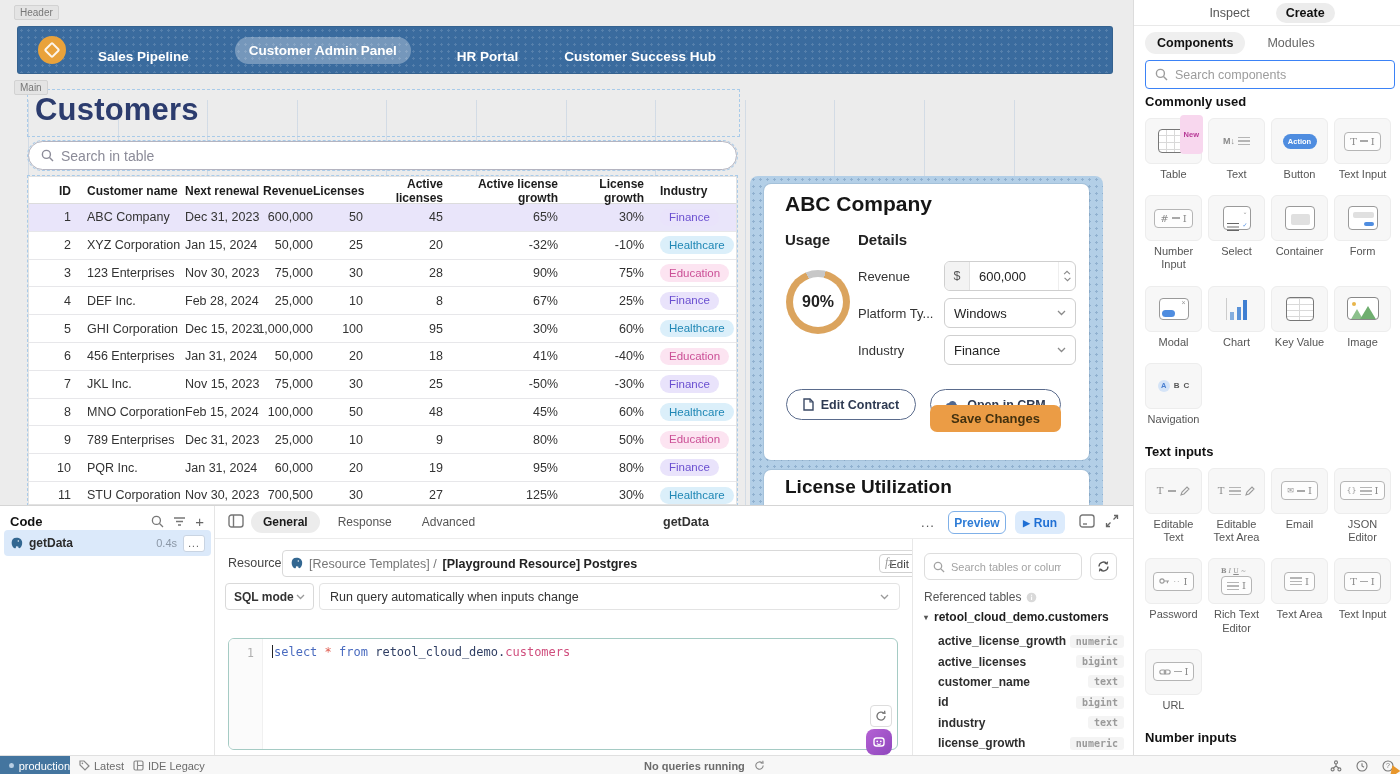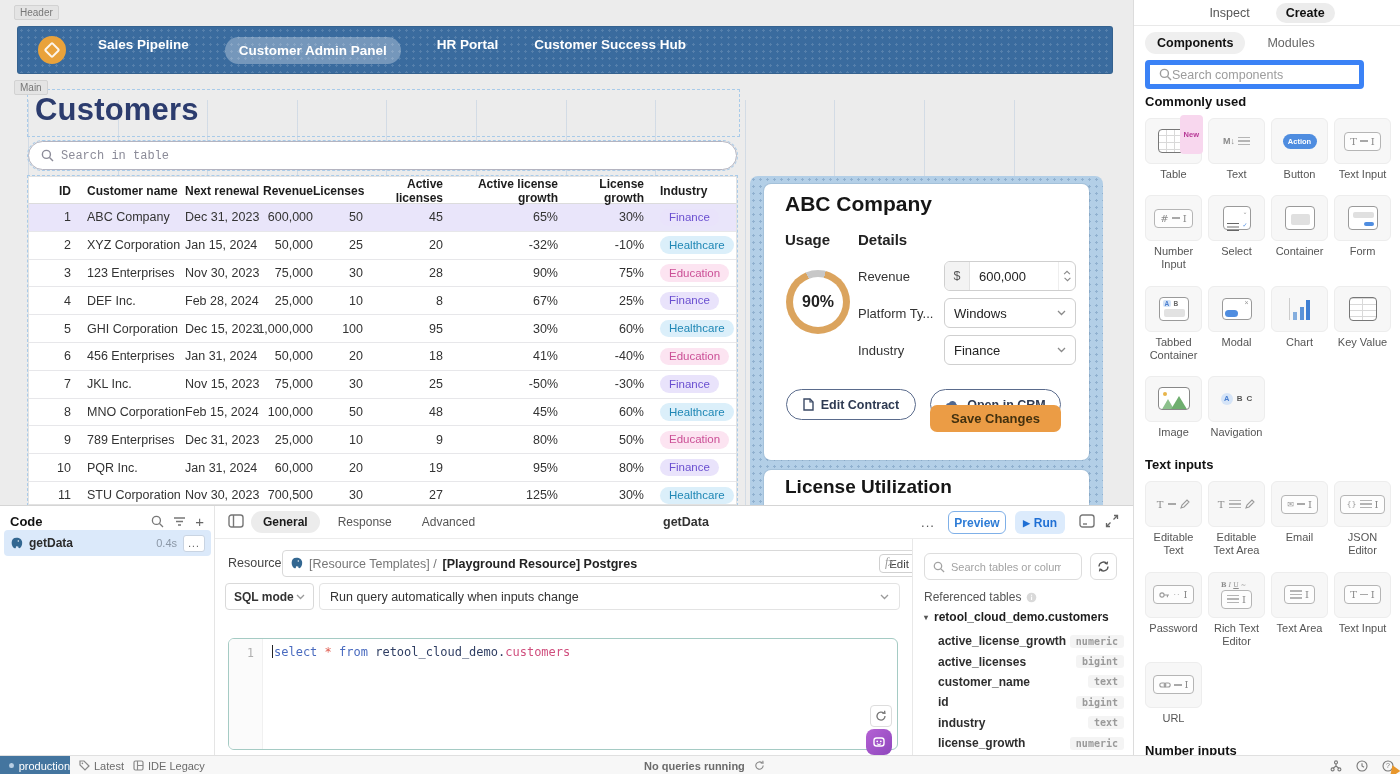--- a/index.html
+++ b/index.html
@@ -8,34 +8,34 @@
   #app { position:absolute; inset:0; width:1400px; height:774px; background:#ececec; }
 
   .region-chip { position:absolute; font-size:10px; color:#777; background:#e4e4e4; border:1px solid #d2d2d2; border-radius:2px; padding:1px 5px; z-index:5; }
 
   
   .topbar { position:absolute; left:18px; top:27px; width:1094px; height:46px; background:#3a6b9e;
     background-image:radial-gradient(rgba(255,255,255,.14) 1px, transparent 1.2px); background-size:7px 7px;
     display:flex; align-items:center; border-radius:2px; box-shadow:0 0 0 1px #35628f; }
   .logo { width:28px; height:28px; border-radius:50%; background:#e9a23b; margin-left:20px; position:relative; flex:0 0 auto; }
   .logo .diamond { position:absolute; left:8px; top:8px; width:12px; height:12px; border:2.5px solid #fdf6ec; transform:rotate(45deg); border-radius:2px; }
-  .nav { display:flex; align-items:flex-start; margin-left:32px; gap:36px; }
+  .nav { display:flex; align-items:flex-end; margin-left:32px; gap:46px; }
   .nav-tab { color:#fff; font-size:13.5px; font-weight:bold; white-space:nowrap; cursor:default; }
   .nav-tab.active { background:rgba(255,255,255,.30); padding:6px 14px; border-radius:16px; }
 
   
   .col-guides { position:absolute; left:28px; top:100px; width:1075px; height:405px;
     background-image:repeating-linear-gradient(90deg, rgba(120,160,205,.22) 0 1px, transparent 1px 89.6px); pointer-events:none; }
   .sel-dash { outline:1px dashed #a9cbe9; }
 
   .widget-title { position:absolute; left:28px; top:90px; width:711px; height:46px; padding:2px 7px;
     font-size:31px; font-weight:bold; color:#2c3c6e; letter-spacing:.2px; }
   .search-box { position:absolute; left:28px; top:141px; width:709px; height:29px; background:#fff;
     border:1px solid #b4b4c0; border-radius:15px; display:flex; align-items:center; padding:0 12px; gap:7px; }
-  .search-box input { border:none; outline:none; flex:1; font-size:12px; color:#6d28d9; font-family:Liberation Mono, monospace; background:transparent; }
+  .search-box input { border:none; outline:none; flex:1; font-size:14px; color:#6d28d9; font-family:Liberation Sans, sans-serif; background:transparent; }
   .search-box input::placeholder { color:#8b8b98; }
 
   
   .data-table { position:absolute; left:28px; top:176px; width:709px; height:329px; background:#fff; border:1px solid #e2e2e2; overflow:hidden; }
   .tr { display:grid; grid-template-columns:30px 100px 84px 58px 50px 80px 115px 86px 1fr; align-items:center;
     padding-left:12px; padding-right:14px; height:27.8px; border-bottom:1px solid #e7e7ea; font-size:12.5px; color:#333; }
   .tr.head { font-weight:bold; color:#1c1c1c; font-size:12px; height:27px; border-bottom:1px solid #dcdcdc; }
   .tr.selected { background:#e9e5fa; }
   .td.num { text-align:right; }
   .td.name { padding-left:16px; white-space:nowrap; }
@@ -127,22 +127,22 @@
   .scol .ctype { font-family:"DejaVu Sans Mono",monospace; font-size:10px; color:#9a9a9a; background:#f4f4f4; border-radius:3px; padding:1px 6px;font-weight:bold; }
 
   
   .sidebar { position:absolute; left:1133px; top:0; width:267px; height:755px; background:#fff; border-left:1px solid #dcdcdc; overflow:hidden; }
   .mode-tabs { height:26px; border-bottom:1px solid #e9e9e9; display:flex; align-items:center; justify-content:center; gap:16px; }
   .mode-tab { font-size:12.5px; color:#555; padding:3px 10px; }
   .mode-tab.active { background:#ececec; border-radius:12px; font-weight:bold; color:#111; }
   .panel-tabs { display:flex; align-items:center; gap:10px; padding:6px 0 0 11px; }
   .panel-tab { font-size:12.5px; color:#666; padding:4px 12px; }
   .panel-tab.active { background:#efefef; border-radius:13px; font-weight:bold; color:#111; }
-  .comp-search { position:absolute; left:11px; top:60px; width:219px; height:29px; border:5px solid #3b82f6; border-radius:4px;
-    display:flex; align-items:center; padding:0 9px; }
+  .comp-search { position:absolute; left:11px; top:60px; width:250px; height:29px; border:1px solid #3b82f6; border-radius:4px;
+    display:flex; align-items:center; gap:7px; padding:0 9px; }
   .comp-search input { border:none; outline:none; flex:1; font-size:12.5px; color:#333; font-family:"Liberation Sans",sans-serif; }
   .comp-search input::placeholder { color:#9c9c9c; }
   .comp-sections { position:absolute; left:11px; top:94px; width:248px; }
   .csec-title { font-size:13px; font-weight:bold; color:#111; margin-bottom:9px; }
   .cgrid { display:grid; grid-template-columns:repeat(4,57px); column-gap:6px; row-gap:14px; margin-bottom:18px; }
   .citem { display:flex; flex-direction:column; align-items:center; }
   .tile { width:57px; height:46px; background:#f7f7f7; border:1px solid #ededed; border-radius:6px; display:flex; align-items:center; justify-content:center; position:relative; }
   .clabel { font-size:11px; color:#555; text-align:center; line-height:1.2; margin-top:4px; }
   .new-badge { position:absolute; top:-4px; right:-2px; background:#f8d7ee; color:#b83a97; font-size:7.5px; font-weight:bold; padding:15px 4px; border-radius:4px; }
   .ic-box { border:1.2px solid #b5b5b5; border-radius:4px; padding:3px 5px; display:flex; align-items:center; gap:3px;
@@ -677,30 +677,20 @@
               <div class="tile">
                 <div class="ic-frame" style="width:30px;height:24px;">
                   <div style="position:absolute;left:4px;top:5px;width:21px;height:6px;background:#e0e0e0;border-radius:2px;"></div>
                   <div style="position:absolute;right:3px;bottom:3px;width:10px;height:4.5px;background:#4f8de0;border-radius:2.5px;"></div>
                 </div>
               </div>
               <div class="clabel">Form</div>
             </div>
             <div class="citem">
               <div class="tile">
-                <div class="ic-frame" style="width:30px;height:24px;">
-                  <span style="position:absolute;left:3px;top:2px;font-size:6.5px;font-weight:bold;color:#4a7fd0;background:#d5e4f7;border-radius:2px;padding:0 2px;">A</span>
-                  <span style="position:absolute;left:14px;top:2.5px;font-size:6.5px;font-weight:bold;color:#666;">B</span>
-                  <div style="position:absolute;left:4px;bottom:3px;width:21px;height:8px;background:#e2e2e2;border-radius:2px;"></div>
-                </div>
-              </div>
-              <div class="clabel">Tabbed Container</div>
-            </div>
-            <div class="citem">
-              <div class="tile">
                 <div class="ic-frame" style="width:30px;height:22px;">
                   <span style="position:absolute;right:2px;top:0;font-size:7px;color:#999;">×</span>
                   <div style="position:absolute;left:2px;bottom:2px;width:13px;height:7px;background:#4f8de0;border-radius:3.5px;"></div>
                 </div>
               </div>
               <div class="clabel">Modal</div>
             </div>
             <div class="citem">
               <div class="tile">
                 <div style="display:flex;align-items:flex-end;gap:2.5px;height:22px;border-left:1px solid #ccc;padding-left:3px;">

